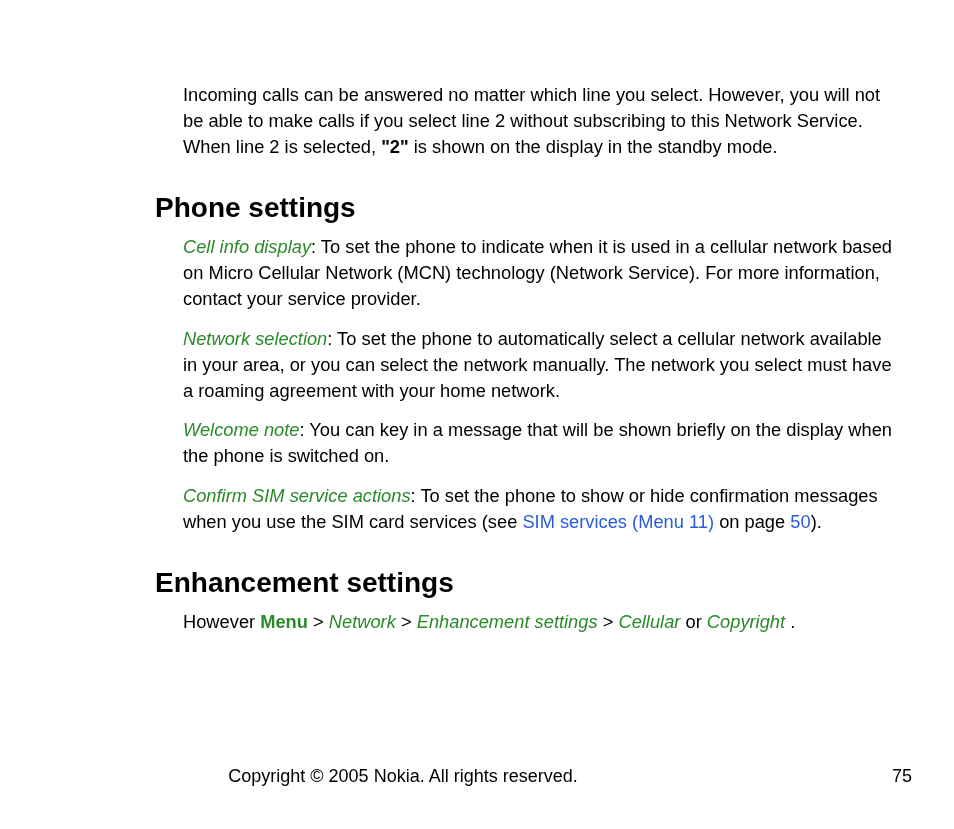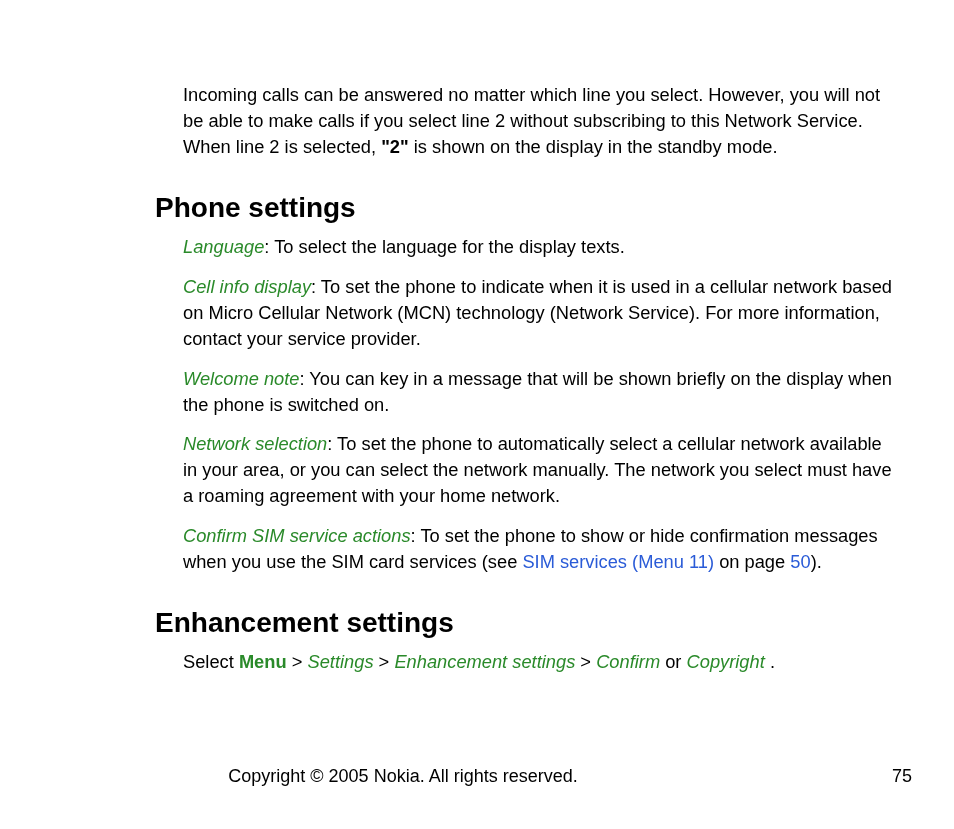--- a/index.html
+++ b/index.html
@@ -61,43 +61,40 @@
 <body>
 
 <div class="page">
 
   <p class="para">
     <span>Incoming calls can be answered no matter which line you select. However, you will not be able to make calls if you select line 2 without subscribing to this Network Service. When line 2 is selected, </span><span class="bold">"2"</span><span> is shown on the display in the standby mode.</span>
   </p>
 
   <h2>Phone settings</h2>
 
-  <p class="para">
-    <span class="term">Language</span><span>: To select the language for the display texts.</span>
-  </p>
 
   <p class="para">
     <span class="term">Cell info display</span><span>: To set the phone to indicate when it is used in a cellular network based on Micro Cellular Network (MCN) technology (Network Service). For more information, contact your service provider.</span>
   </p>
 
   <p class="para">
-    <span class="term">Welcome note</span><span>: You can key in a message that will be shown briefly on the display when the phone is switched on.</span>
+    <span class="term">Network selection</span><span>: To set the phone to automatically select a cellular network available in your area, or you can select the network manually. The network you select must have a roaming agreement with your home network.</span>
   </p>
 
   <p class="para">
-    <span class="term">Network selection</span><span>: To set the phone to automatically select a cellular network available in your area, or you can select the network manually. The network you select must have a roaming agreement with your home network.</span>
+    <span class="term">Welcome note</span><span>: You can key in a message that will be shown briefly on the display when the phone is switched on.</span>
   </p>
 
   <p class="para">
     <span class="term">Confirm SIM service actions</span><span>: To set the phone to show or hide confirmation messages when you use the SIM card services (see </span><span class="link">SIM services (Menu 11)</span><span> on page </span><span class="link">50</span><span>).</span>
   </p>
 
   <h2>Enhancement settings</h2>
 
 
   <p class="para">
-    <span>Select </span><span class="menu-bold">Menu</span><span> &gt; </span><span class="term">Settings</span><span> &gt; </span><span class="term">Enhancement settings</span><span> &gt; </span><span class="term">Confirm</span><span> or </span><span class="term">Copyright </span><span>.</span>
+    <span>However </span><span class="menu-bold">Menu</span><span> &gt; </span><span class="term">Network</span><span> &gt; </span><span class="term">Enhancement settings</span><span> &gt; </span><span class="term">Cellular</span><span> or </span><span class="term">Copyright </span><span>.</span>
   </p>
 
 </div>
 
 <div class="footer">Copyright © 2005 Nokia. All rights reserved.</div>
 <div class="pnum">75</div>
 
 </body></html>

